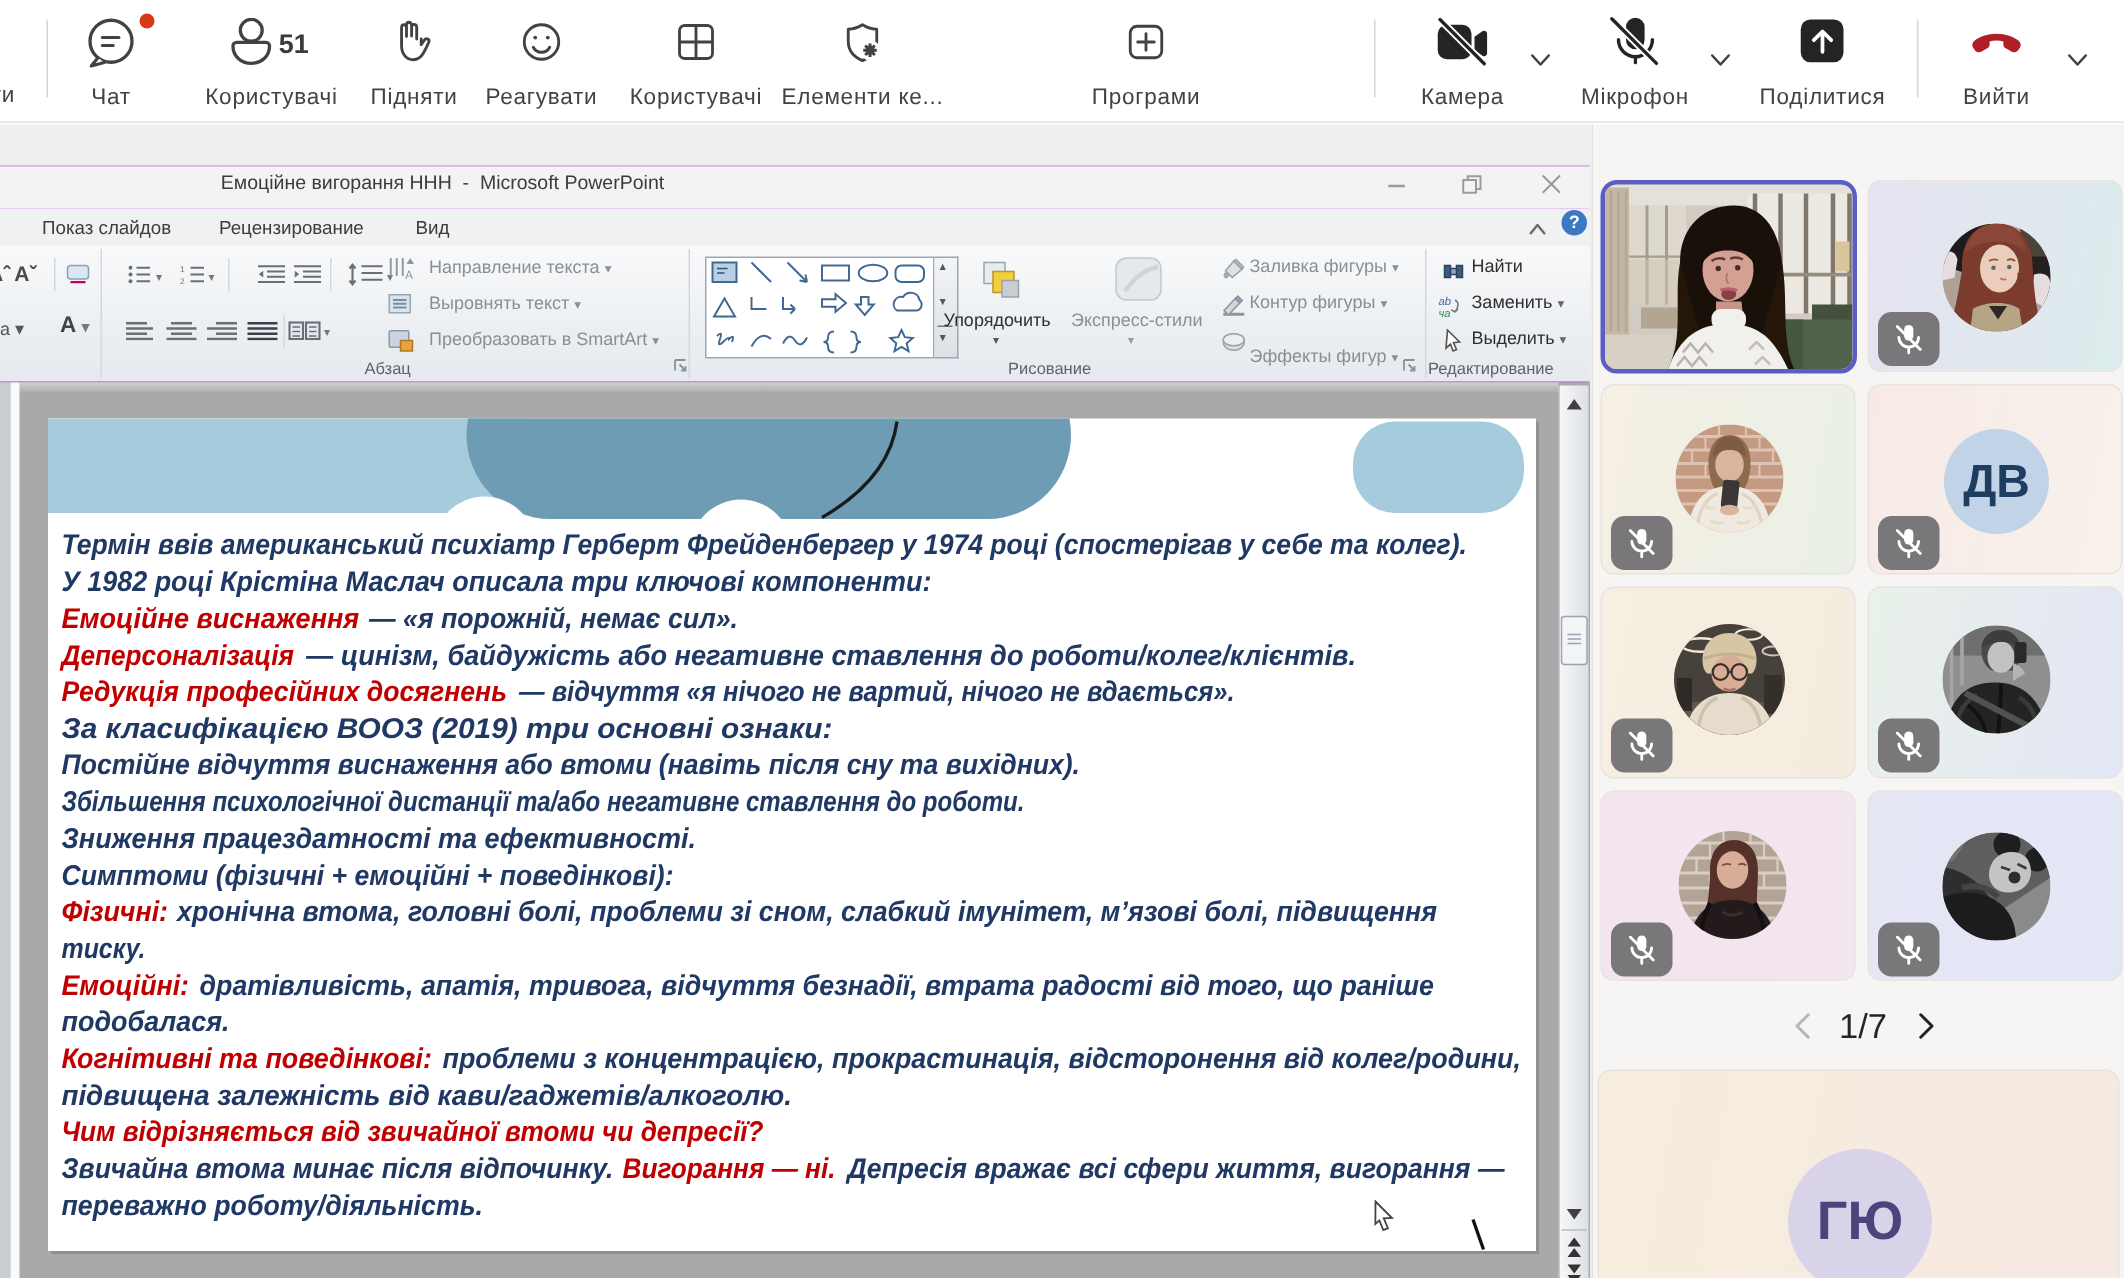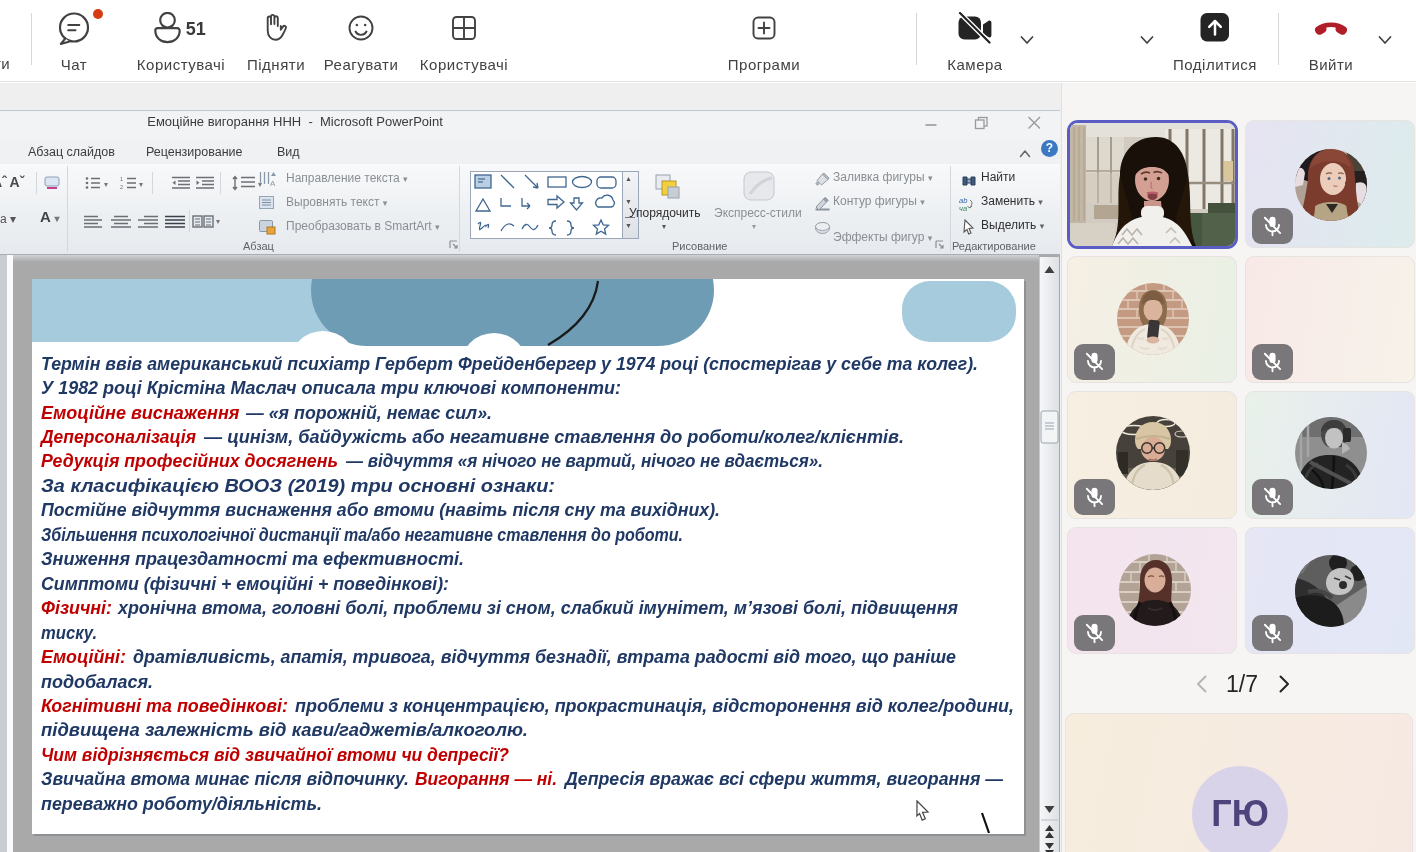--- a/index.html
+++ b/index.html
@@ -81,20 +81,34 @@
 </div>
 
 <div class="tbitem" style="left:411px;width:106px">
 <svg width="32" height="32" viewBox="0 0 32 32" fill="none" stroke="#424242" stroke-width="1.9">
 <rect x="5" y="5" width="22" height="22" rx="3.5"></rect>
 <path d="M16 5 V27 M5 16 H27"></path>
 </svg>
 <div class="tblabel">Користувачі</div>
 </div>
 
+<div class="tbitem" style="left:521px;width:108px">
+<svg width="32" height="32" viewBox="0 0 32 32" fill="none" stroke="#424242" stroke-width="1.9" stroke-linejoin="round">
+<path d="M16 4.5 c3,1.9 6,2.9 9.5,3 v8 c0,6.8 -4.7,10.9 -9.5,12.9 c-4.8,-2 -9.5,-6.1 -9.5,-12.9 v-8 c3.5,-0.1 6.5,-1.1 9.5,-3 z"></path>
+<circle cx="21" cy="21.5" r="6.8" fill="#fff" stroke="none"></circle>
+<g fill="#424242" stroke="none">
+            <circle cx="21" cy="21.5" r="3"></circle>
+<g stroke="#424242" stroke-width="2">
+              <path d="M21 17 v9 M16.5 21.5 h9 M17.8 18.3 l6.4 6.4 M24.2 18.3 l-6.4 6.4"></path>
+            </g>
+<circle cx="21" cy="21.5" r="1.6" fill="#424242"></circle>
+          </g>
+</svg>
+<div class="tblabel">Елементи ке...</div>
+</div>
 
 
 <div class="tbitem" style="left:725px;width:78px">
 <svg width="32" height="32" viewBox="0 0 32 32" fill="none" stroke="#424242" stroke-width="1.9" stroke-linecap="round">
 <rect x="5.5" y="5.5" width="21" height="21" rx="4.5"></rect>
 <path d="M16 10.5 V21.5 M10.5 16 H21.5"></path>
 </svg>
 <div class="tblabel">Програми</div>
 </div>
 
@@ -106,20 +120,30 @@
 <path d="M26 12.5 l5.3 -3.6 c1.3 -0.9 3.1 0 3.1 1.6 v13 c0 1.6 -1.8 2.5 -3.1 1.6 L26 21.5 z" fill="#242424"></path>
 <path d="M3 1 L32.5 30.5" stroke="#fff" stroke-width="4.8"></path>
 <path d="M3 1 L32.5 30.5" stroke="#242424" stroke-width="2.2" stroke-linecap="round"></path>
 </svg>
 <div class="tblabel">Камера</div>
 </div>
 <div class="abs" style="left:1019px;top:33px"><svg width="16" height="14" viewBox="0 0 16 14" fill="none" stroke="#424242" stroke-width="1.7" stroke-linecap="round" stroke-linejoin="round">
           <path d="M2.5 4 L8 10 L13.5 4"></path>
         </svg></div>
 
+<div class="tbitem" style="left:1051px;width:78px">
+<svg width="34" height="34" viewBox="0 0 34 34" fill="none" stroke="#242424" stroke-width="2.2" stroke-linecap="round" style="top:11px">
+<rect x="11" y="0.8" width="12.4" height="21" rx="6.2" fill="#242424" stroke="none"></rect>
+<path d="M6 15.5 a11.3 11.3 0 0 0 22.6 0" stroke-width="2.3"></path>
+<path d="M17.3 27 V30.8"></path>
+<path d="M1.5 1.5 L31.3 31.3" stroke="#fff" stroke-width="4.8"></path>
+<path d="M1.5 1.5 L31.3 31.3" stroke="#242424" stroke-width="2.2"></path>
+</svg>
+<div class="tblabel">Мікрофон</div>
+</div>
 <div class="abs" style="left:1139px;top:33px"><svg width="16" height="14" viewBox="0 0 16 14" fill="none" stroke="#424242" stroke-width="1.7" stroke-linecap="round" stroke-linejoin="round">
           <path d="M2.5 4 L8 10 L13.5 4"></path>
         </svg></div>
 
 <div class="tbitem" style="left:1171px;width:88px">
 <svg width="32" height="32" viewBox="0 0 32 32">
 <rect x="1.5" y="1" width="28.5" height="28.5" rx="6.5" fill="#242424"></rect>
 <g fill="none" stroke="#fff" stroke-width="2.5" stroke-linecap="round" stroke-linejoin="round">
 <path d="M16 22.5 V9 M10.2 14.8 L16 9 L21.8 14.8"></path>
           </g>
@@ -147,21 +171,21 @@
             </svg></div>
 <div class="abs" style="left:974px;top:5px"><svg width="15" height="14" viewBox="0 0 15 14" fill="none" stroke="#9a9a9a" stroke-width="1.3">
               <rect x="4.5" y="1.5" width="8.5" height="8.5"></rect>
               <rect x="1.5" y="4" width="8.5" height="8.5" fill="#f2f3f4"></rect>
             </svg></div>
 <div class="abs" style="left:1027px;top:4px"><svg width="15" height="15" viewBox="0 0 15 15" stroke="#9a9a9a" stroke-width="1.4">
               <path d="M1.5 2 L13 13.5 M13 2 L1.5 13.5"></path>
             </svg></div>
 </div>
 <div id="tabrow">
-<div class="tab" style="left:28px">Абзац слайдов</div>
+<div class="tab" style="left:28px">Показ слайдов</div>
 <div class="tab" style="left:146px">Рецензирование</div>
 <div class="tab" style="left:277px">Вид</div>
 <div class="abs" style="left:1019px;top:4.5px"><svg width="12" height="9" viewBox="0 0 12 9" fill="none" stroke="#6a6a6a" stroke-width="1.6" stroke-linecap="round" stroke-linejoin="round">
               <path d="M1.5 7.5 L6 2 L10.5 7.5"></path>
             </svg></div>
 <div class="abs" style="left:1041px;top:0.5px;width:17px;height:17px;border-radius:50%;background:#3b79c3">
             <div style="position:absolute;left:0;top:0;width:17px;text-align:center;font-size:12px;font-weight:bold;color:#fff;line-height:17px">?</div>
           </div>
 </div>
 <div id="ribbon">
@@ -501,20 +525,21 @@
           <svg width="23" height="23" viewBox="0 0 21 21" fill="none" stroke="#fff" stroke-width="1.7" stroke-linecap="round">
             <rect x="7.7" y="1.5" width="5.6" height="9.5" rx="2.8" fill="#fff" stroke="none"></rect>
             <path d="M4.5 9 a6 6 0 0 0 12 0"></path>
             <path d="M10.5 15 V18.5"></path>
             <path d="M3.5 2.5 L17.5 16.5"></path>
           </svg>
         </div>
 </div>
 
 <div class="tile" style="left:183px;top:172.5px;background:linear-gradient(100deg,#f8e9e7,#f7f2ea)">
+<div class="avatxt" style="left:50px;top:29px;width:70px;height:70px;background:#c1d3e6;color:#1f3c61;font-size:31px;line-height:70px;font-style:normal">ДВ</div>
 <div class="badge" style="top:87px">
           <svg width="23" height="23" viewBox="0 0 21 21" fill="none" stroke="#fff" stroke-width="1.7" stroke-linecap="round">
             <rect x="7.7" y="1.5" width="5.6" height="9.5" rx="2.8" fill="#fff" stroke="none"></rect>
             <path d="M4.5 9 a6 6 0 0 0 12 0"></path>
             <path d="M10.5 15 V18.5"></path>
             <path d="M3.5 2.5 L17.5 16.5"></path>
           </svg>
         </div>
 </div>
 

